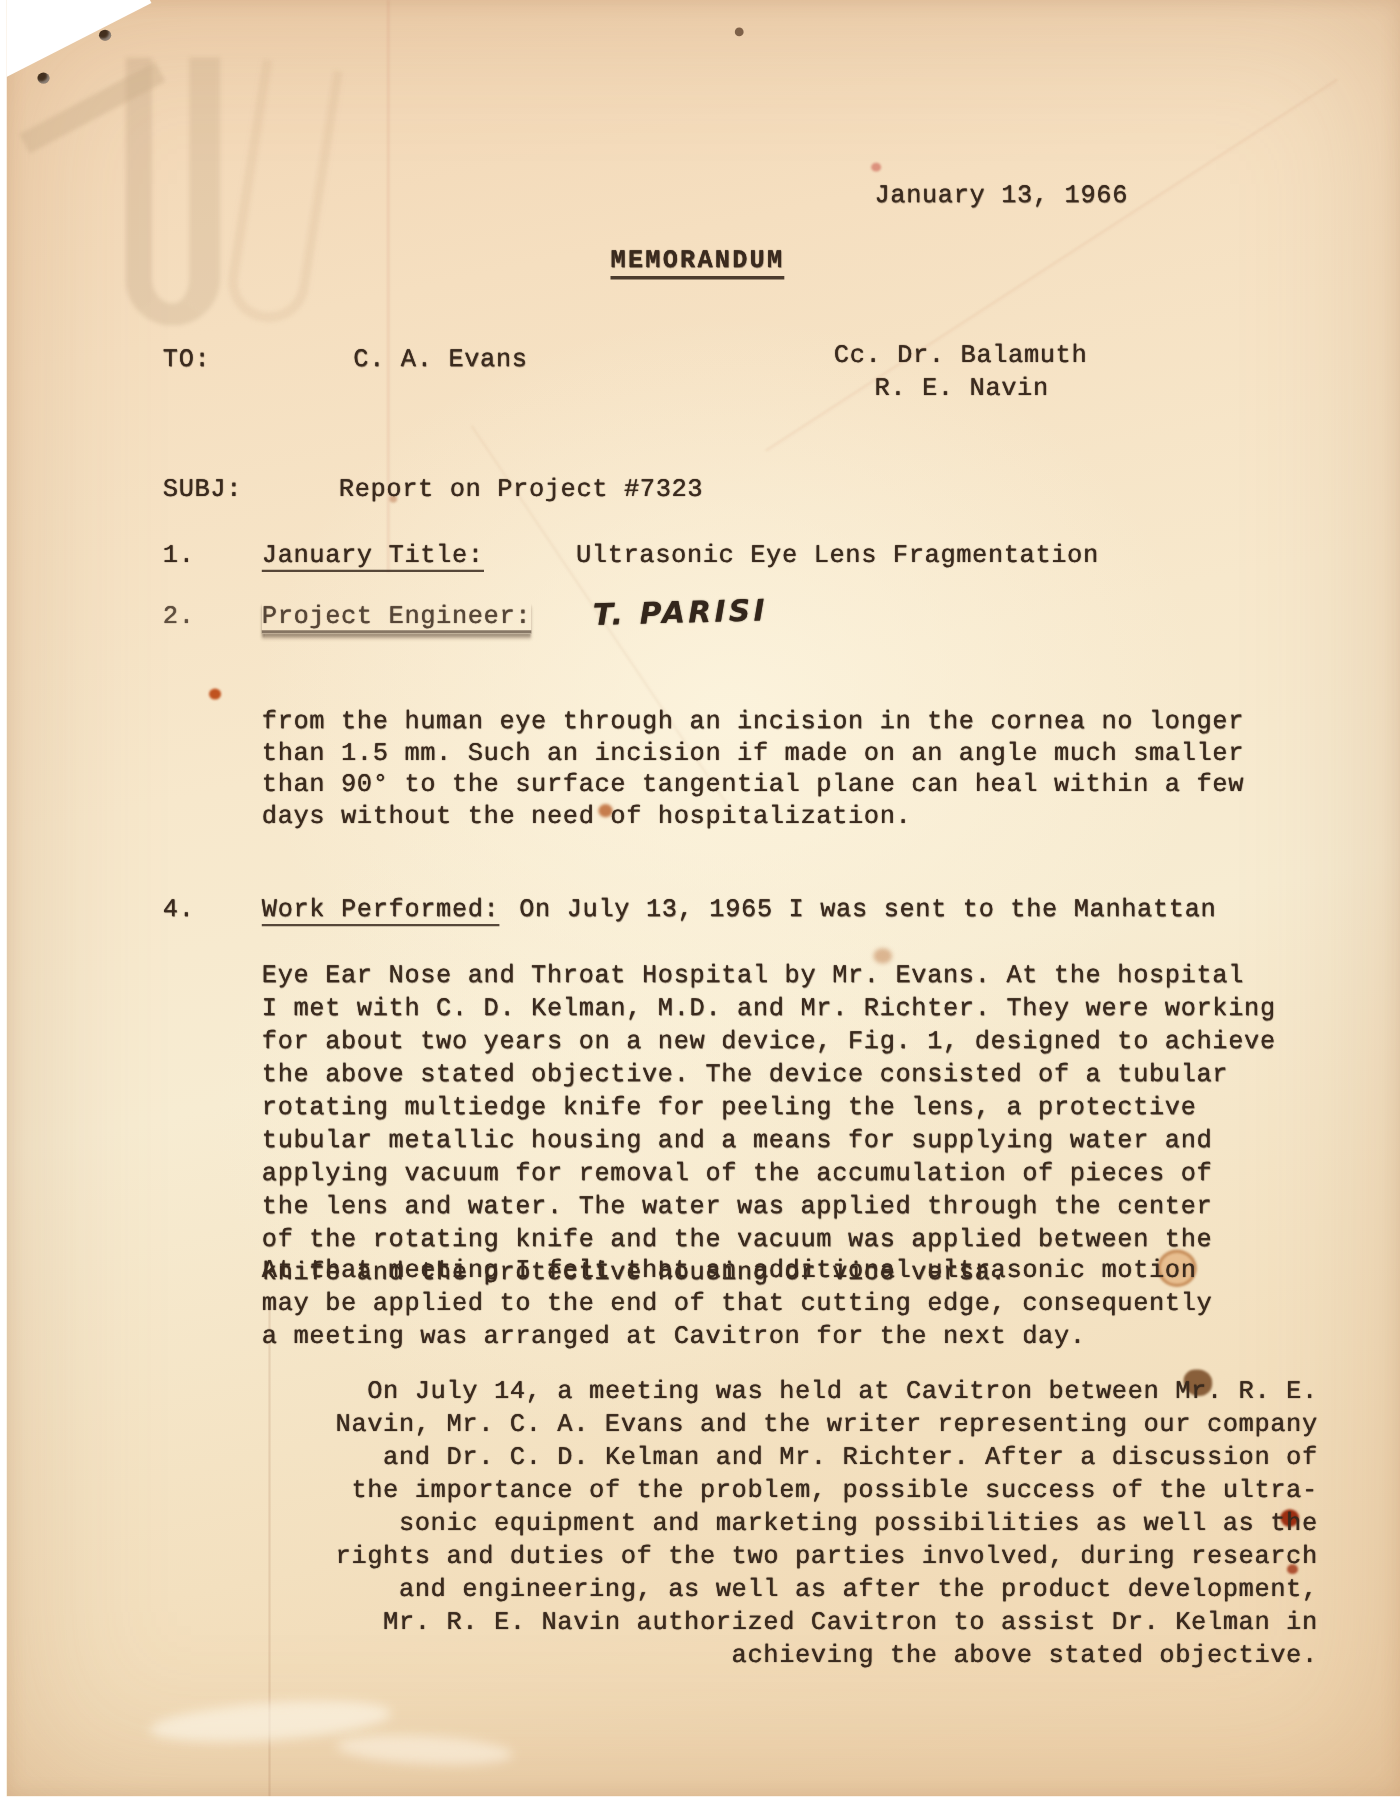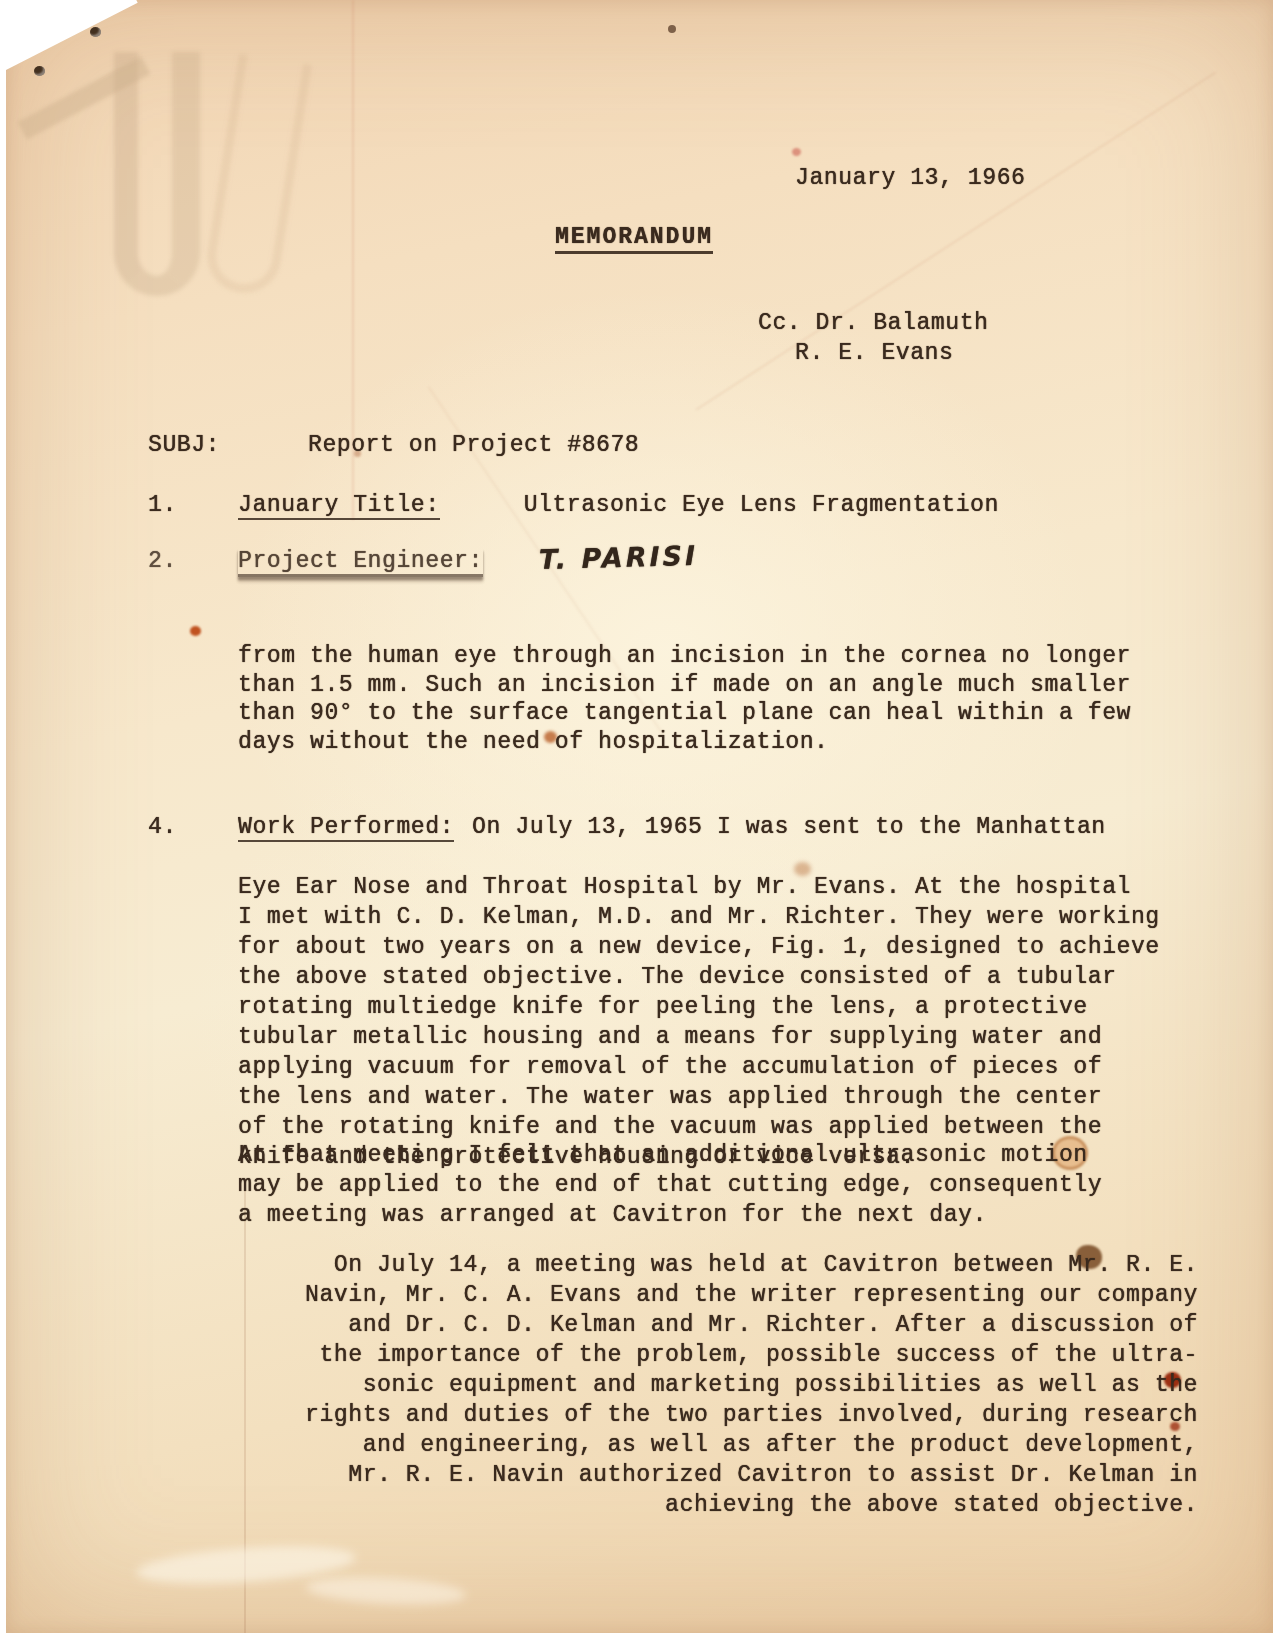--- a/index.html
+++ b/index.html
@@ -105,26 +105,27 @@
   <div class="stain s8"></div>
   <div class="stain s9"></div>
   <div class="stain s10"></div>
   <div class="stain scuff1"></div>
   <div class="stain scuff2"></div>
 
   <div class="txt" style="left:789px; top:163px;">January 13, 1966</div>
 
   <div class="txt" style="left:549px; top:222px; font-weight:bold; letter-spacing:2px;"><span class="u3">MEMORANDUM</span></div>
 
+  <div class="txt" style="left:142px; top:312px;"><span>TO:</span><span class="lblgap1" style="width:130px;"></span><span>C. A. Evans</span></div>
 
   <div class="txt" style="left:752px; top:308px;">Cc. Dr. Balamuth</div>
-  <div class="txt" style="left:789px; top:338px;">R. E. Evans</div>
+  <div class="txt" style="left:789px; top:338px;">R. E. Navin</div>
 
 
-  <div class="txt" style="left:142px; top:430px;"><span>SUBJ:</span><span class="lblgap1" style="width:88px;"></span><span>Report on Project #8678</span></div>
+  <div class="txt" style="left:142px; top:430px;"><span>SUBJ:</span><span class="lblgap1" style="width:88px;"></span><span>Report on Project #7323</span></div>
 
   <div class="txt" style="left:142px; top:490px;"><span class="num">1.</span><span class="u">January Title:</span><span class="lblgap1"></span><span>Ultrasonic Eye Lens Fragmentation</span></div>
 
   <div class="txt" style="left:142px; top:543px;"><span class="num" style="opacity:.8; filter:blur(.4px);">2.</span><span class="smudge-u" style="opacity:.85; filter:blur(.4px);">Project Engineer:</span><span class="lblgap2"></span><span class="handwriting">T. PARISI</span></div>
 
   <div class="txt" style="left:142px; top:612px; width:1030px;">
     <div style="margin-left:90px; line-height:28.5px;">from the human eye through an incision in the cornea no longer
 than 1.5 mm.  Such an incision if made on an angle much smaller
 than 90° to the surface tangential plane can heal within a few
 days without the need of hospitalization.</div>

